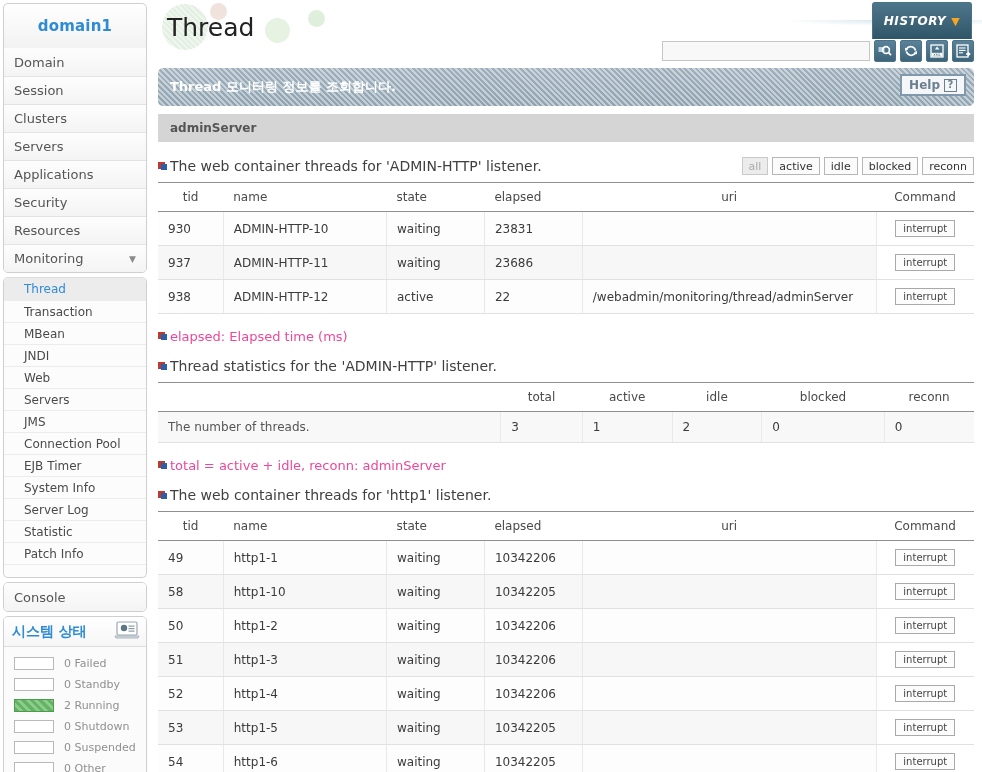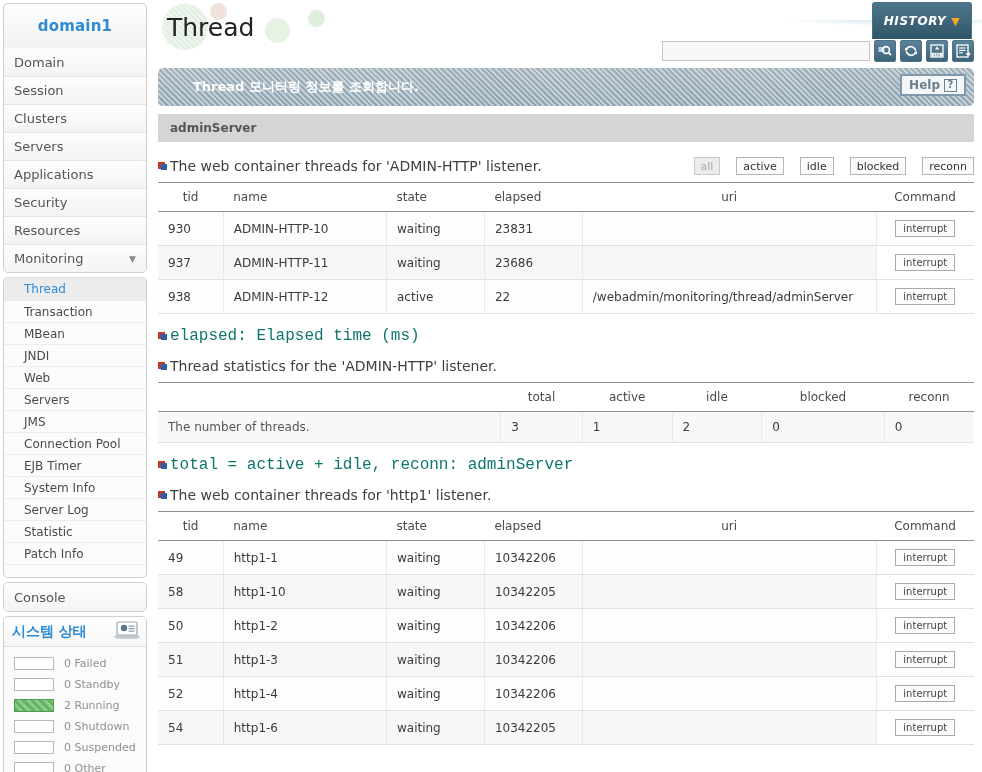--- a/index.html
+++ b/index.html
@@ -138,21 +138,21 @@
     border-radius: 2px;
     display: flex; align-items: center; justify-content: center;
     cursor: pointer;
   }
 
   #info-banner {
     position: relative;
     margin: 0 8px;
     height: 38px;
     display: flex; align-items: center;
-    padding-left: 35px;
+    padding-left: 12px;
     border-radius: 5px;
     background:
       repeating-linear-gradient(45deg, rgba(255,255,255,.45) 0 2px, rgba(255,255,255,0) 2px 4px),
       linear-gradient(#9fb0bc, #8fa3b1);
     color: #ffffff; font-size: 13px; font-weight: bold;
   }
   #help-btn {
     position: absolute; right: 8px; top: 6px;
     height: 22px; display: flex; align-items: center; gap: 4px;
     padding: 0 7px;
@@ -184,22 +184,22 @@
   }
   .bullet::before {
     content:''; position: absolute; left: 0; top: 0;
     width: 7px; height: 7px; background: #c0392b;
   }
   .bullet::after {
     content:''; position: absolute; left: 3px; top: 2px;
     width: 6px; height: 6px; background: #2b5fa8;
   }
   .sec-title { font-size: 14px; color: #404040; }
-  .note-title { font-size: 16px; color: #0f766e; font-family: Liberation Mono, monospace; }
-  .filters { margin-left: auto; display: flex; gap: 16px; justify-content: center; }
+  .note-title { font-size: 13px; color: #ec4899; }
+  .filters { margin-left: auto; display: flex; gap: 4px; justify-content: center; }
   .fbtn {
     min-width: 26px; height: 18px; padding: 0 6px;
     border: 1px solid #b6b6b6; background: #fbfbfb;
     font-size: 11px; color: #333; cursor: pointer;
     display: flex; align-items: center; justify-content: center;
   }
   .fbtn.selected { background: #ececec; color: #aaaaaa; border-color: #c9c9c9; }
 
   table.grid {
     width: 100%; border-collapse: collapse;
@@ -571,20 +571,28 @@
           </tr>
           <tr>
             <td>52</td>
             <td>http1-4</td>
             <td>waiting</td>
             <td>10342206</td>
             <td></td>
             <td class="cmd"><span class="interrupt">interrupt</span></td>
           </tr>
           <tr>
+            <td>53</td>
+            <td>http1-5</td>
+            <td>waiting</td>
+            <td>10342205</td>
+            <td></td>
+            <td class="cmd"><span class="interrupt">interrupt</span></td>
+          </tr>
+          <tr>
             <td>54</td>
             <td>http1-6</td>
             <td>waiting</td>
             <td>10342205</td>
             <td></td>
             <td class="cmd"><span class="interrupt">interrupt</span></td>
           </tr>
         </tbody>
     </table>
 

